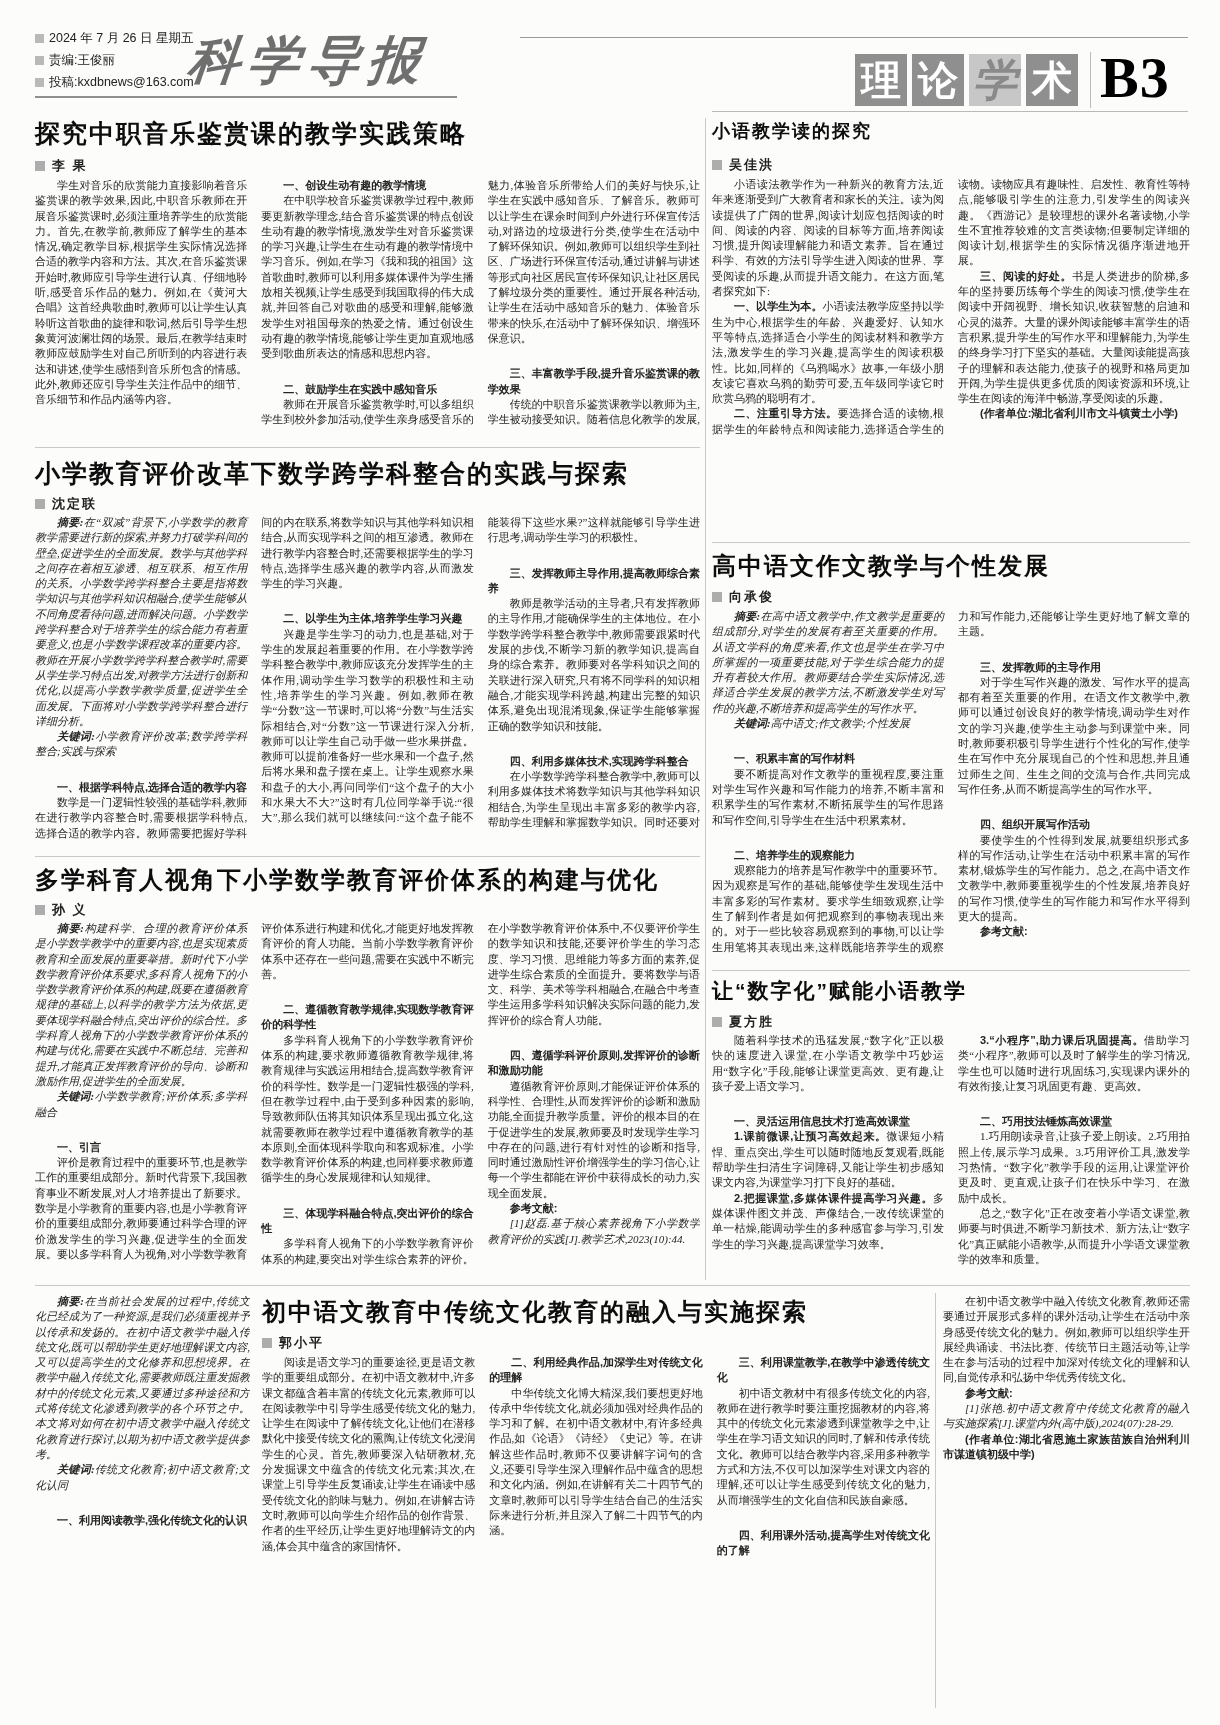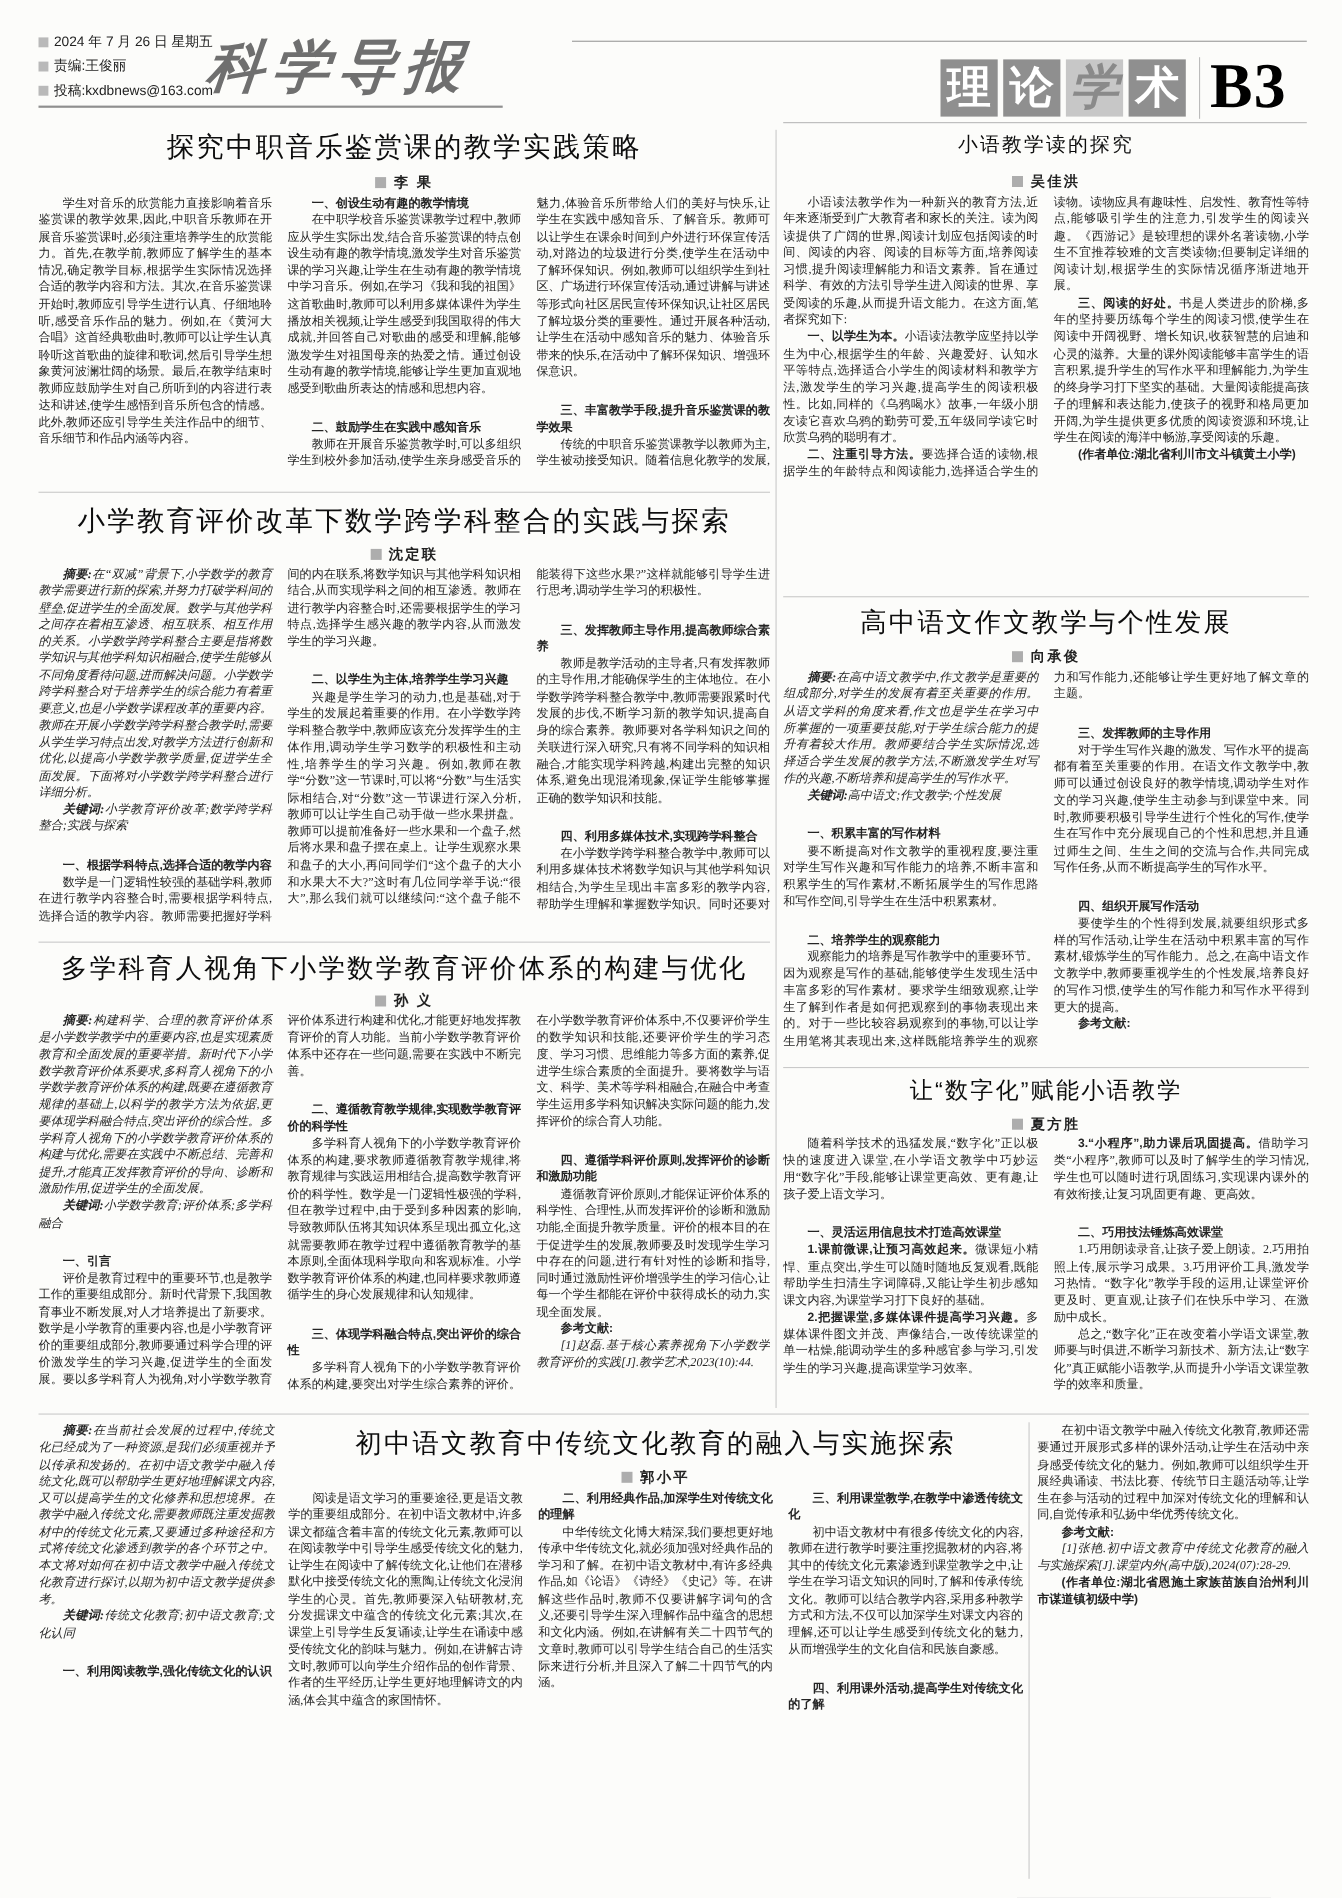--- a/index.html
+++ b/index.html
@@ -17,22 +17,22 @@
   .secblk{position:absolute;top:54px;width:52px;height:52px;background:#8f8f8f;color:#fff;
           font-weight:bold;font-size:40px;line-height:52px;text-align:center;}
   .secblk.light{background:#c7c7c7;color:#8a8a8a;font-family:"DejaVu Serif",serif;font-style:italic;font-size:44px;}
   .sec-vline{position:absolute;left:1090px;top:52px;width:1px;height:56px;background:#bbb;}
   .pageno{position:absolute;left:1100px;top:44px;font-family:"Liberation Serif","DejaVu Serif",serif;
           font-weight:bold;font-size:58px;color:#000;letter-spacing:1px;}
   
   .vline,.hline{position:absolute;background:#c9c9c9;}
   
   .article{position:absolute;}
-  .title{position:absolute;left:0;width:100%;margin:0;text-align:center;font-weight:400;color:#0d0d0d;letter-spacing:2px;}
-  .byline{position:absolute;left:0;width:100%;text-align:center;font-size:13px;font-weight:600;letter-spacing:2px;color:#222;}
+  .title{position:absolute;left:0;width:100%;margin:0;font-weight:700;color:#0d0d0d;letter-spacing:2px;}
+  .byline{position:absolute;left:0;width:100%;font-size:13px;font-weight:600;letter-spacing:2px;color:#222;}
   .byline .sq{display:inline-block;width:10px;height:10px;background:#adadad;margin-right:7px;vertical-align:-1px;}
   .cols{position:absolute;column-gap:14px;overflow:hidden;
         font-family:"Liberation Serif","DejaVu Serif",serif;font-size:11px;line-height:15.3px;
         text-align:justify;color:#242424;}
   .cols3{column-count:3;}
   .cols2{column-count:2;}
   .cols1{column-count:1;}
   .cols p{margin:0;text-indent:2em;}
   .cols p.t-h{font-weight:bold;font-family:"Liberation Sans",sans-serif;font-size:11px;margin-top:20px;}
   .cols p.t-it{font-style:italic;}
@@ -71,21 +71,21 @@
   <div class="hline" style="left:712px;top:970px;width:478px;height:1px"></div>
   <div class="hline" style="left:35px;top:1285px;width:1155px;height:1px"></div>
   <div class="vline" style="left:935px;top:1293px;width:1px;height:415px"></div>
 
   <section class="article" style="left:35px;top:115px;width:665px;height:325px">
     <h2 class="title" style="top:2px;font-size:25px">探究中职音乐鉴赏课的教学实践策略</h2>
     <div class="byline" style="top:42px"><span class="sq"></span><span>李 果</span></div>
     <div class="cols cols3" style="left:0;top:63px;width:665px;height:252px">
         <p class="t-p">学生对音乐的欣赏能力直接影响着音乐鉴赏课的教学效果,因此,中职音乐教师在开展音乐鉴赏课时,必须注重培养学生的欣赏能力。首先,在教学前,教师应了解学生的基本情况,确定教学目标,根据学生实际情况选择合适的教学内容和方法。其次,在音乐鉴赏课开始时,教师应引导学生进行认真、仔细地聆听,感受音乐作品的魅力。例如,在《黄河大合唱》这首经典歌曲时,教师可以让学生认真聆听这首歌曲的旋律和歌词,然后引导学生想象黄河波澜壮阔的场景。最后,在教学结束时教师应鼓励学生对自己所听到的内容进行表达和讲述,使学生感悟到音乐所包含的情感。此外,教师还应引导学生关注作品中的细节、音乐细节和作品内涵等内容。</p>
         <p class="t-h">一、创设生动有趣的教学情境</p>
-        <p class="t-p">在中职学校音乐鉴赏课教学过程中,教师应从学生实际出发,结合音乐鉴赏课的特点创设生动有趣的教学情境,激发学生对音乐鉴赏课的学习兴趣,让学生在生动有趣的教学情境中学习音乐。例如,在学习《我和我的祖国》这首歌曲时,教师可以利用多媒体课件为学生播放相关视频,让学生感受到我国取得的伟大成就,并回答自己对歌曲的感受和理解,能够激发学生对祖国母亲的热爱之情。通过创设生动有趣的教学情境,能够让学生更加直观地感受到歌曲所表达的情感和思想内容。</p>
+        <p class="t-p">在中职学校音乐鉴赏课教学过程中,教师要更新教学理念,结合音乐鉴赏课的特点创设生动有趣的教学情境,激发学生对音乐鉴赏课的学习兴趣,让学生在生动有趣的教学情境中学习音乐。例如,在学习《我和我的祖国》这首歌曲时,教师可以利用多媒体课件为学生播放相关视频,让学生感受到我国取得的伟大成就,并回答自己对歌曲的感受和理解,能够激发学生对祖国母亲的热爱之情。通过创设生动有趣的教学情境,能够让学生更加直观地感受到歌曲所表达的情感和思想内容。</p>
         <p class="t-h">二、鼓励学生在实践中感知音乐</p>
         <p class="t-p">教师在开展音乐鉴赏教学时,可以多组织学生到校外参加活动,使学生亲身感受音乐的魅力,体验音乐所带给人们的美好与快乐,让学生在实践中感知音乐、了解音乐。教师可以让学生在课余时间到户外进行环保宣传活动,对路边的垃圾进行分类,使学生在活动中了解环保知识。例如,教师可以组织学生到社区、广场进行环保宣传活动,通过讲解与讲述等形式向社区居民宣传环保知识,让社区居民了解垃圾分类的重要性。通过开展各种活动,让学生在活动中感知音乐的魅力、体验音乐带来的快乐,在活动中了解环保知识、增强环保意识。</p>
         <p class="t-h">三、丰富教学手段,提升音乐鉴赏课的教学效果</p>
         <p class="t-p">传统的中职音乐鉴赏课教学以教师为主,学生被动接受知识。随着信息化教学的发展,教师要更新教学理念,积极运用现代化教学手段,激发学生的学习兴趣,为学生创造良好的学习环境。教师还应不断更新自身知识结构,不断提高专业素质和综合能力,以良好的精神面貌投入教学活动中。</p>
       </div>
   </section>
 
   <section class="article" style="left:712px;top:115px;width:478px;height:420px">
     <h2 class="title" style="top:4px;font-size:18px">小语教学读的探究</h2>
     <div class="byline" style="top:41px"><span class="sq"></span><span>吴佳洪</span></div>

